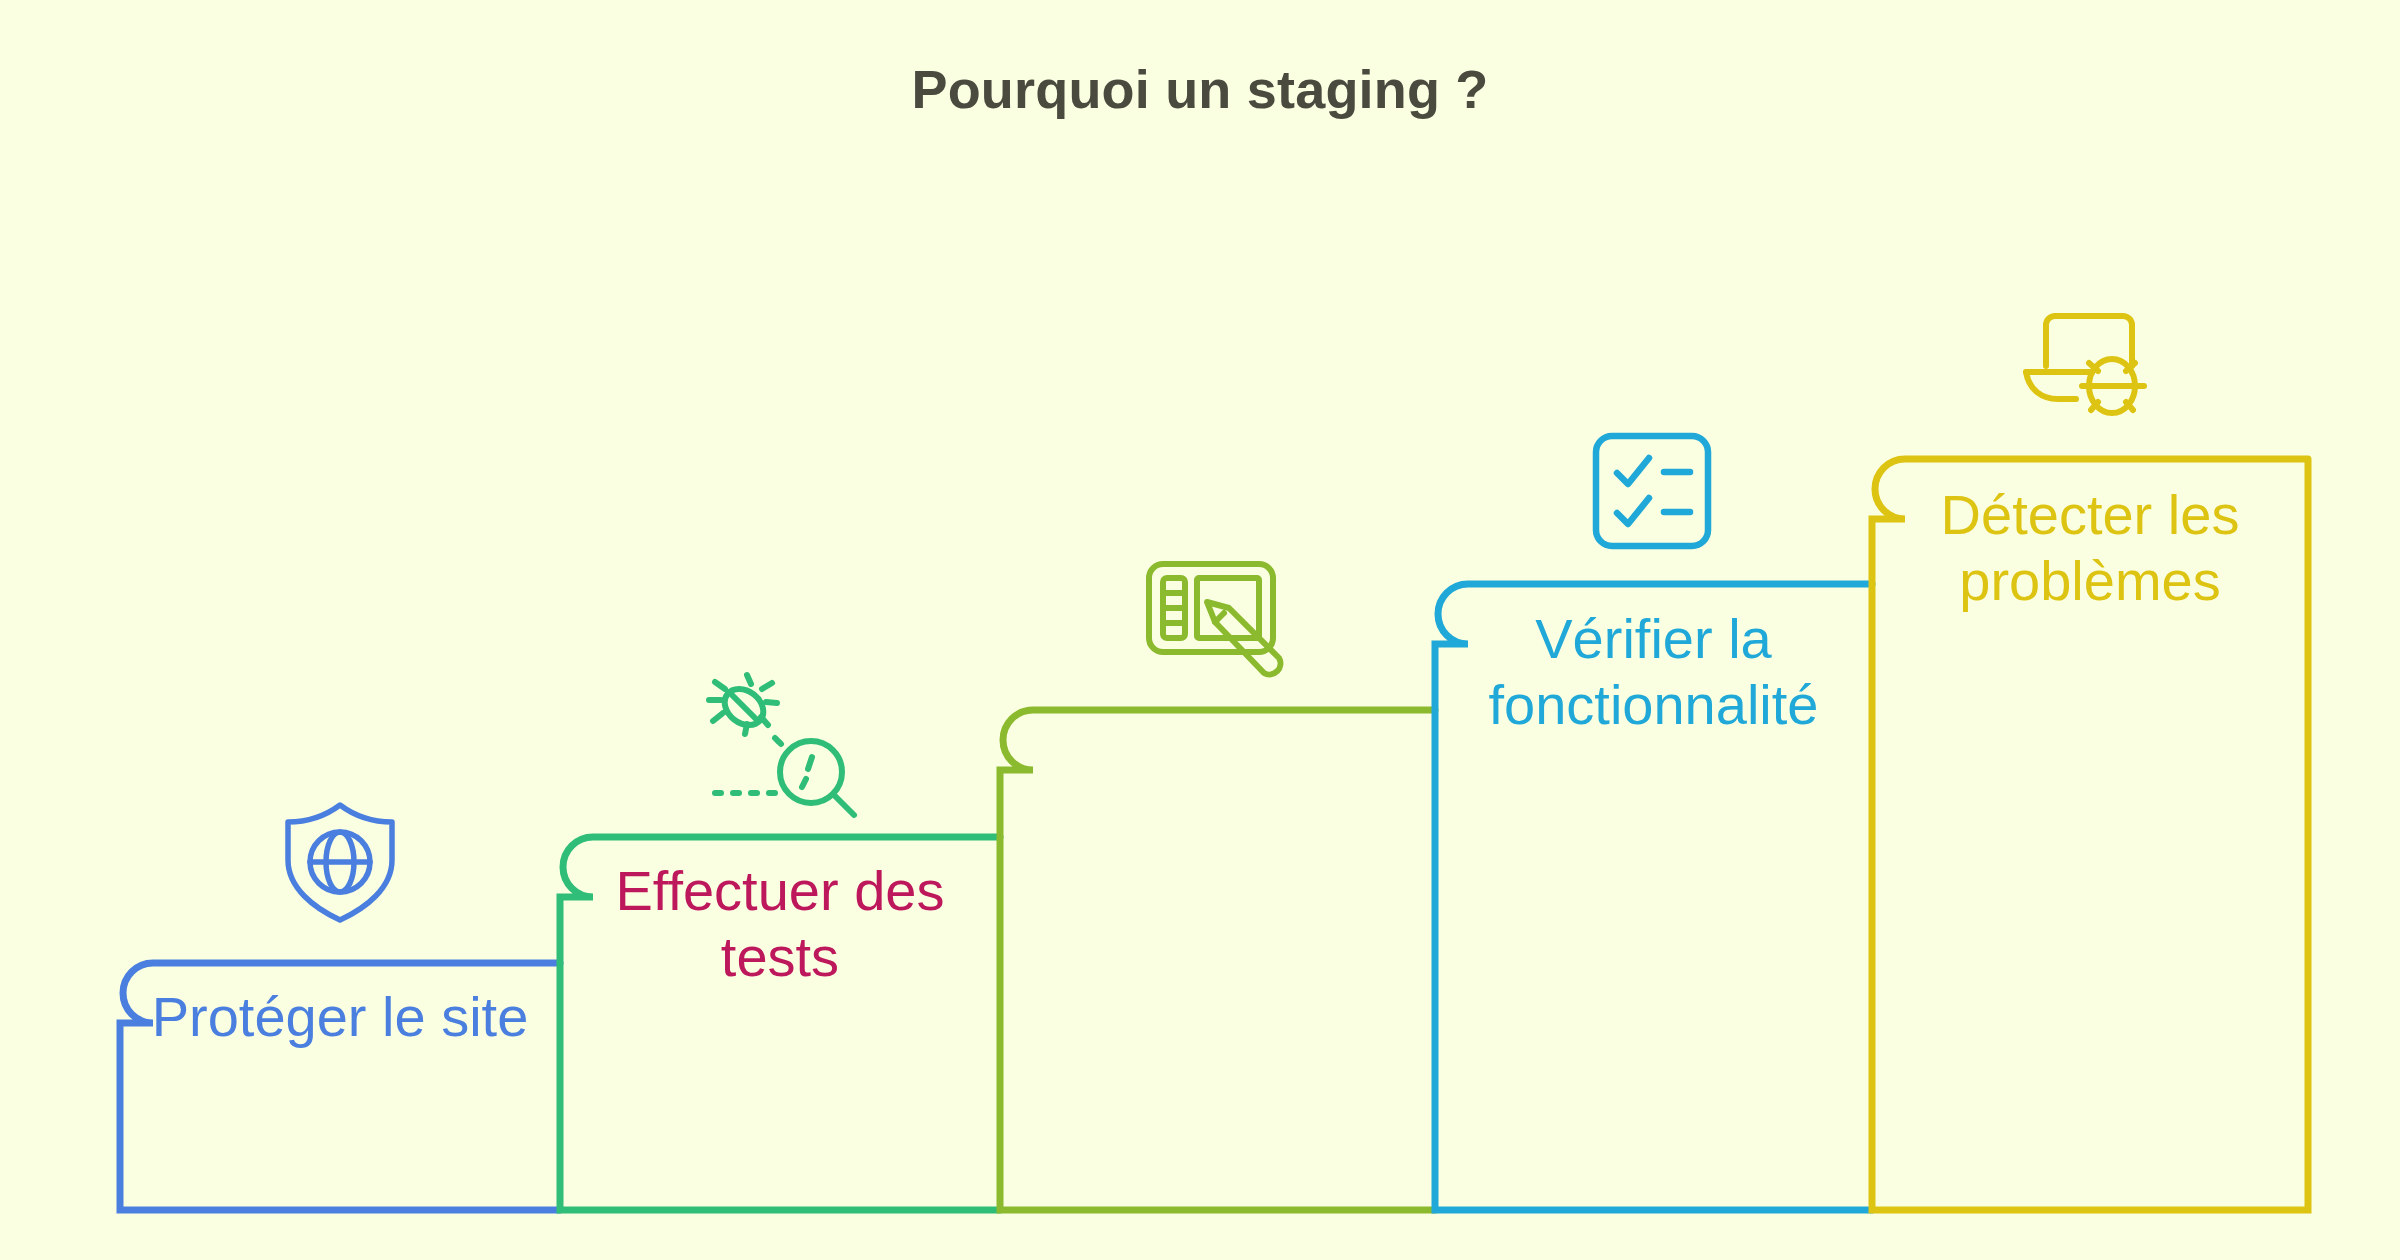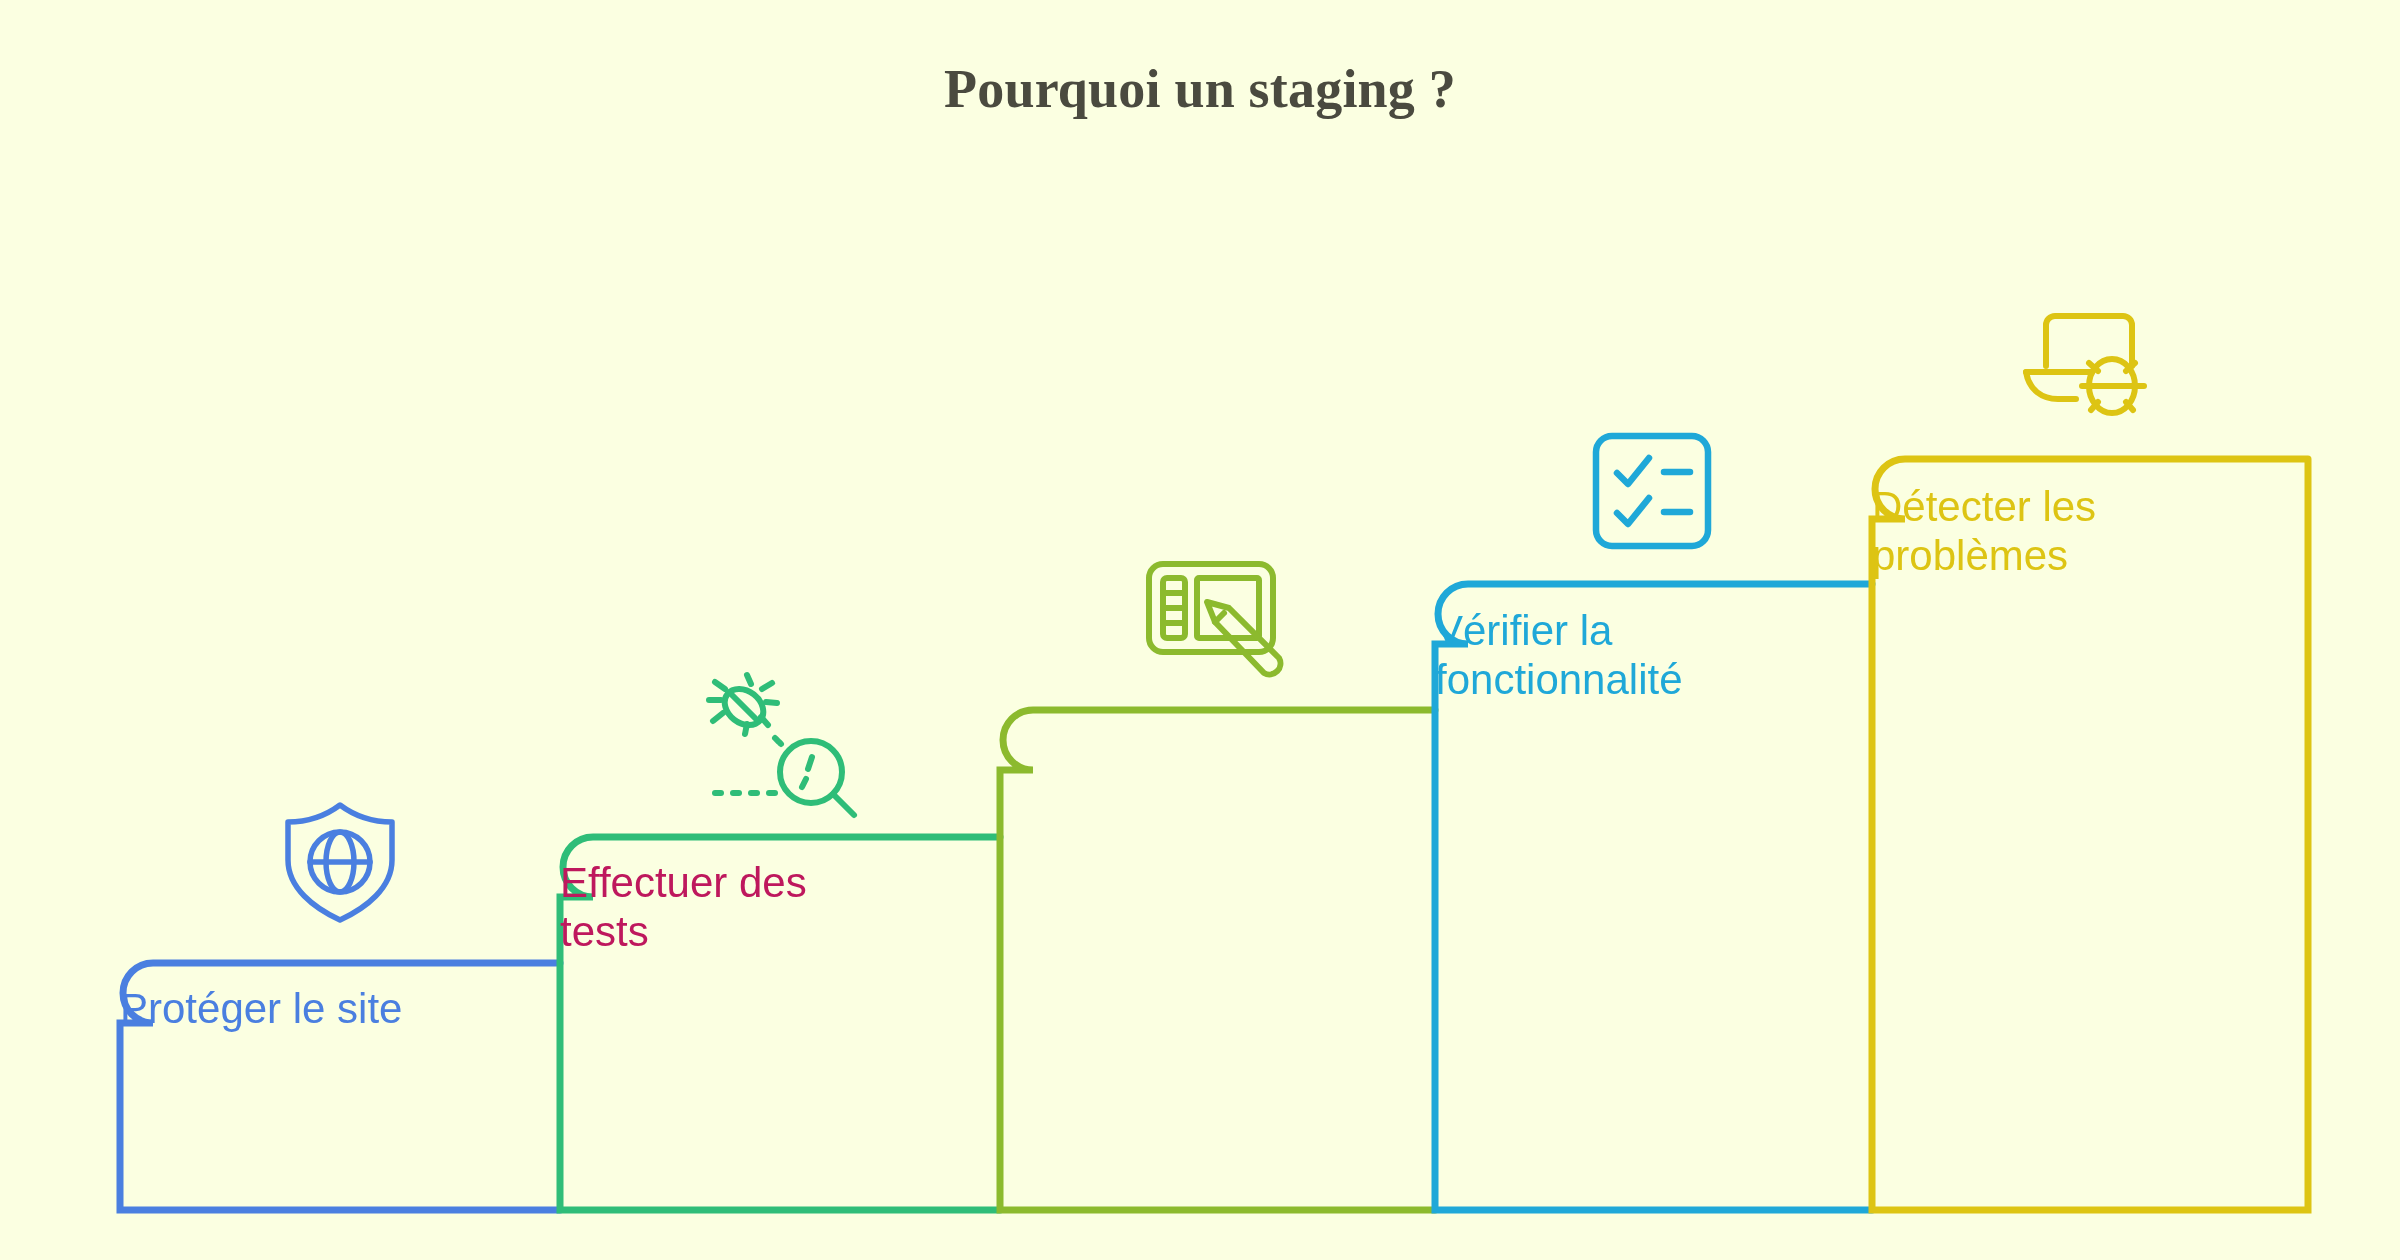--- a/index.html
+++ b/index.html
@@ -24,33 +24,32 @@
     position: absolute;
     top: 62px;
     left: 0;
     width: 2400px;
     text-align: center;
     font-size: 54px;
     font-weight: bold;
     color: #4a4a3f;
     letter-spacing: 0.2px;
     line-height: 1;
-    font-family: Liberation Serif, serif;
   }
   .stairs-svg {
     position: absolute;
     left: 0;
     top: 0;
     width: 2400px;
     height: 1260px;
   }
   .step-label {
     position: absolute;
-    text-align: left;
-    font-size: 42px;
+    text-align: center;
+    font-size: 56px;
     line-height: 1.17;
     font-weight: 400;
     white-space: pre-line;
   }
 </style>
 </head>
 <body>
 
 <div id="stage">
 

